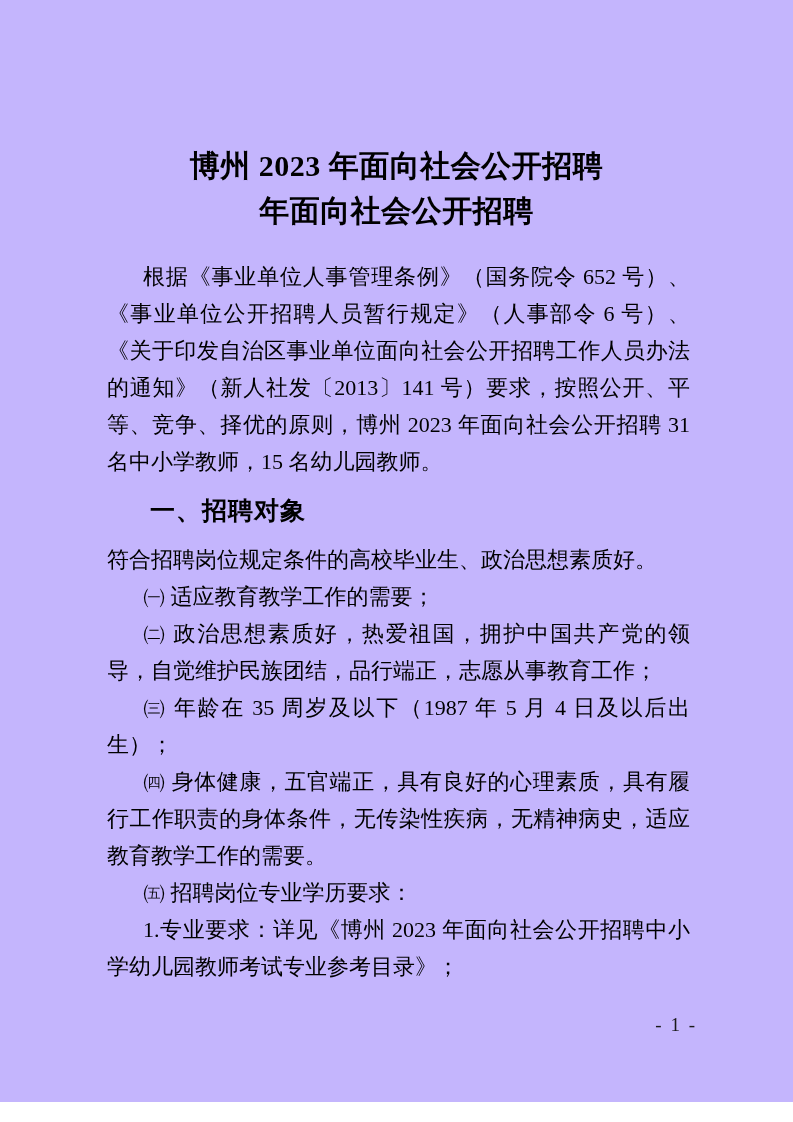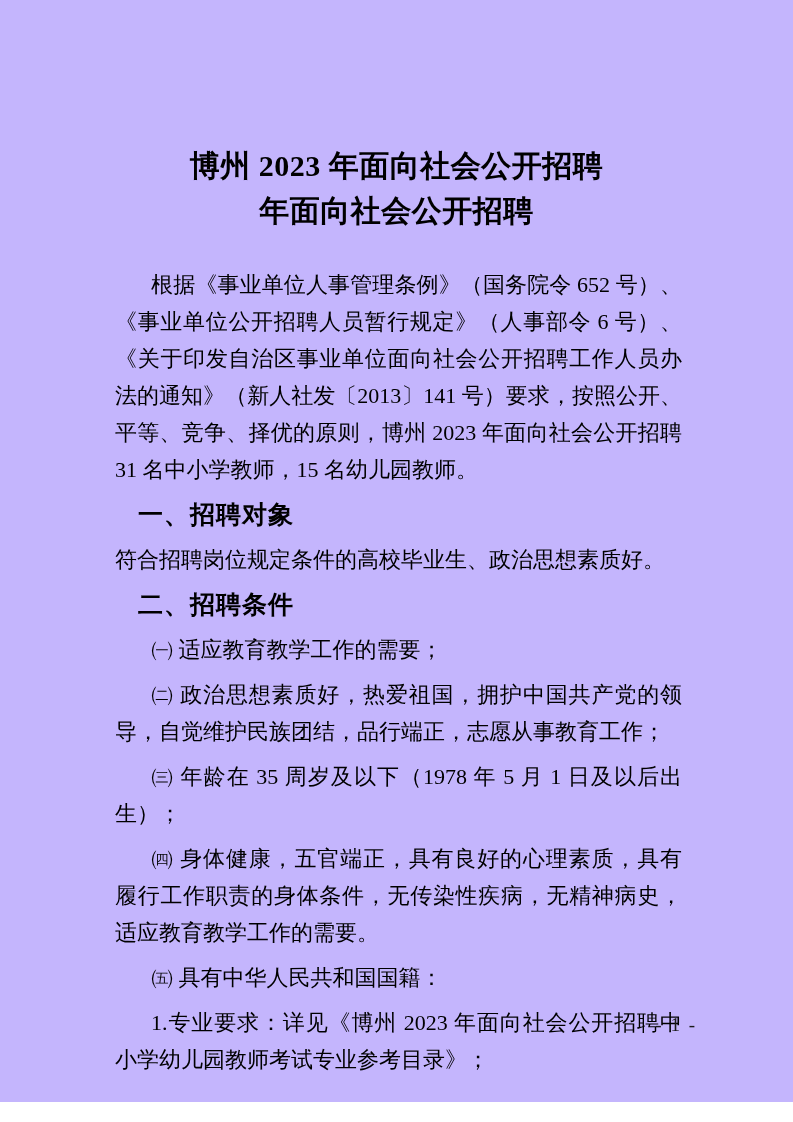--- a/index.html
+++ b/index.html
@@ -29,28 +29,28 @@
     position: absolute;
     left: 107px;
     top: 258px;
     width: 583px;
     font-size: 22px;
     line-height: 37px;
     text-align: justify;
     word-break: break-all;
   }
   .para {
-    margin: 8px;
+    margin: 0;
     text-indent: 36px;
   }
   .para.no-indent {
     text-indent: 0;
   }
   .section-heading {
-    margin: 0;
+    margin: 12px;
     text-indent: 31px;
     font-family: "Liberation Sans", sans-serif;
     font-weight: bold;
     font-size: 25px;
     line-height: 37px;
     letter-spacing: 1px;
   }
   .page-number {
     position: absolute;
     top: 1012px;
@@ -72,31 +72,30 @@
   </div>
 
   <div class="content">
 
     <p class="para">根据《事业单位人事管理条例》（国务院令 652 号）、《事业单位公开招聘人员暂行规定》（人事部令 6 号）、《关于印发自治区事业单位面向社会公开招聘工作人员办法的通知》（新人社发〔2013〕141 号）要求，按照公开、平等、竞争、择优的原则，博州 2023 年面向社会公开招聘 31 名中小学教师，15 名幼儿园教师。</p>
 
     <p class="section-heading">一、招聘对象</p>
 
     <p class="para no-indent">符合招聘岗位规定条件的高校毕业生、政治思想素质好。</p>
 
-    <p class="section-heading">二、招聘条件</p>
 
     <p class="para">㈠ 适应教育教学工作的需要；</p>
 
     <p class="para">㈡ 政治思想素质好，热爱祖国，拥护中国共产党的领导，自觉维护民族团结，品行端正，志愿从事教育工作；</p>
 
-    <p class="para">㈢ 年龄在 35 周岁及以下（1978 年 5 月 1 日及以后出生）；</p>
+    <p class="para">㈢ 年龄在 35 周岁及以下（1987 年 5 月 4 日及以后出生）；</p>
 
     <p class="para">㈣ 身体健康，五官端正，具有良好的心理素质，具有履行工作职责的身体条件，无传染性疾病，无精神病史，适应教育教学工作的需要。</p>
 
-    <p class="para">㈤ 具有中华人民共和国国籍：</p>
+    <p class="para">㈤ 招聘岗位专业学历要求：</p>
 
     <p class="para">1.专业要求：详见《博州 2023 年面向社会公开招聘中小学幼儿园教师考试专业参考目录》；</p>
 
   </div>
 
   <div class="page-number">- 1 -</div>
 
 </div>
 
 </body></html>

